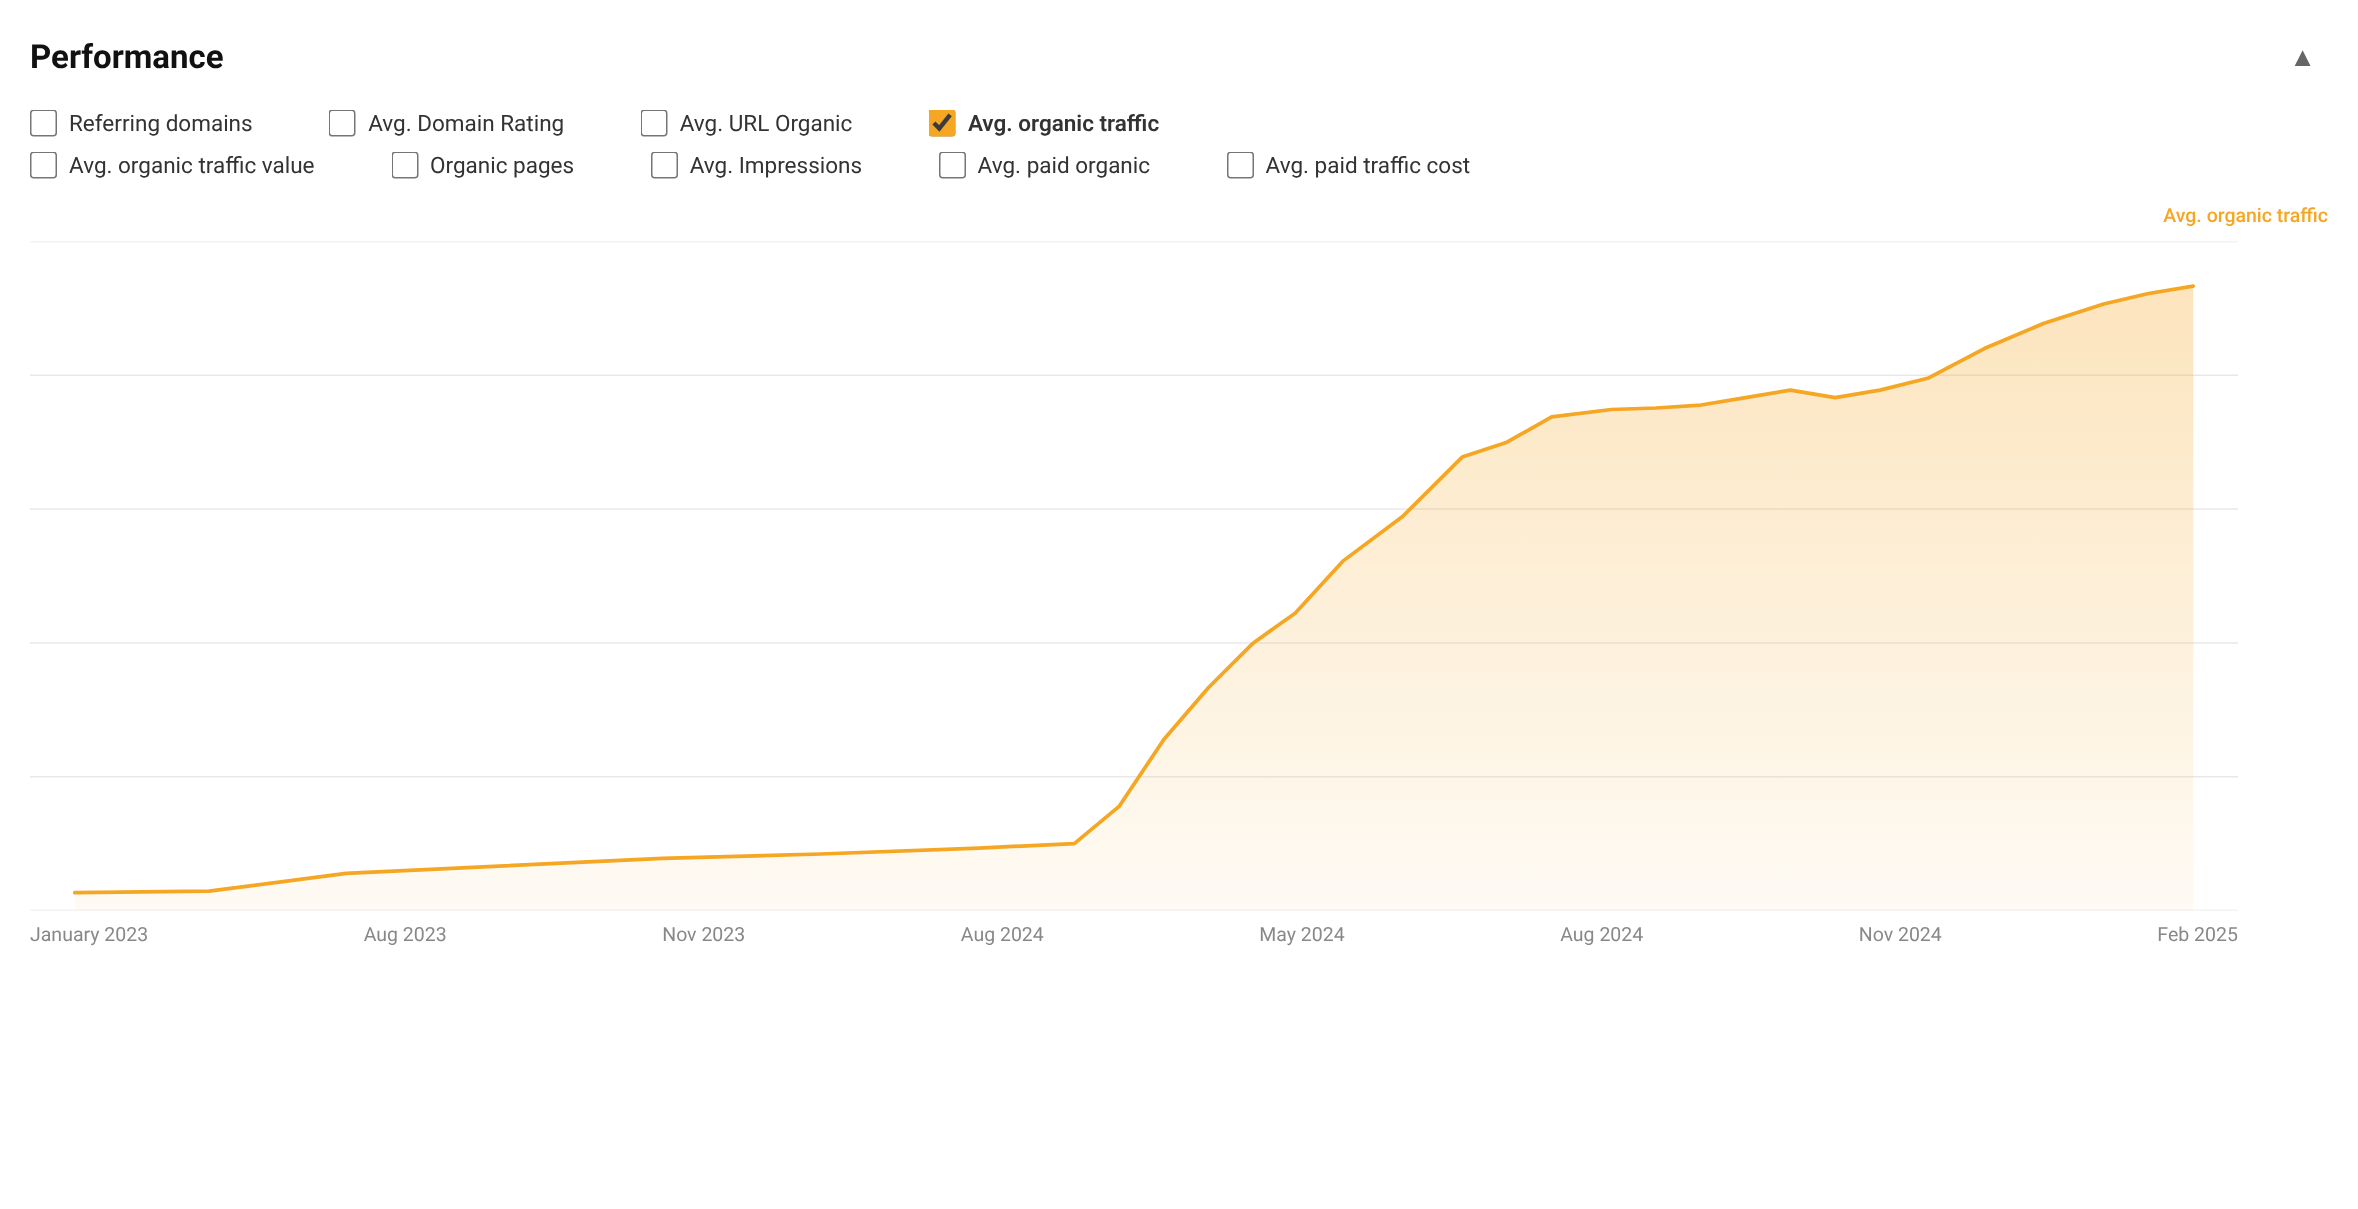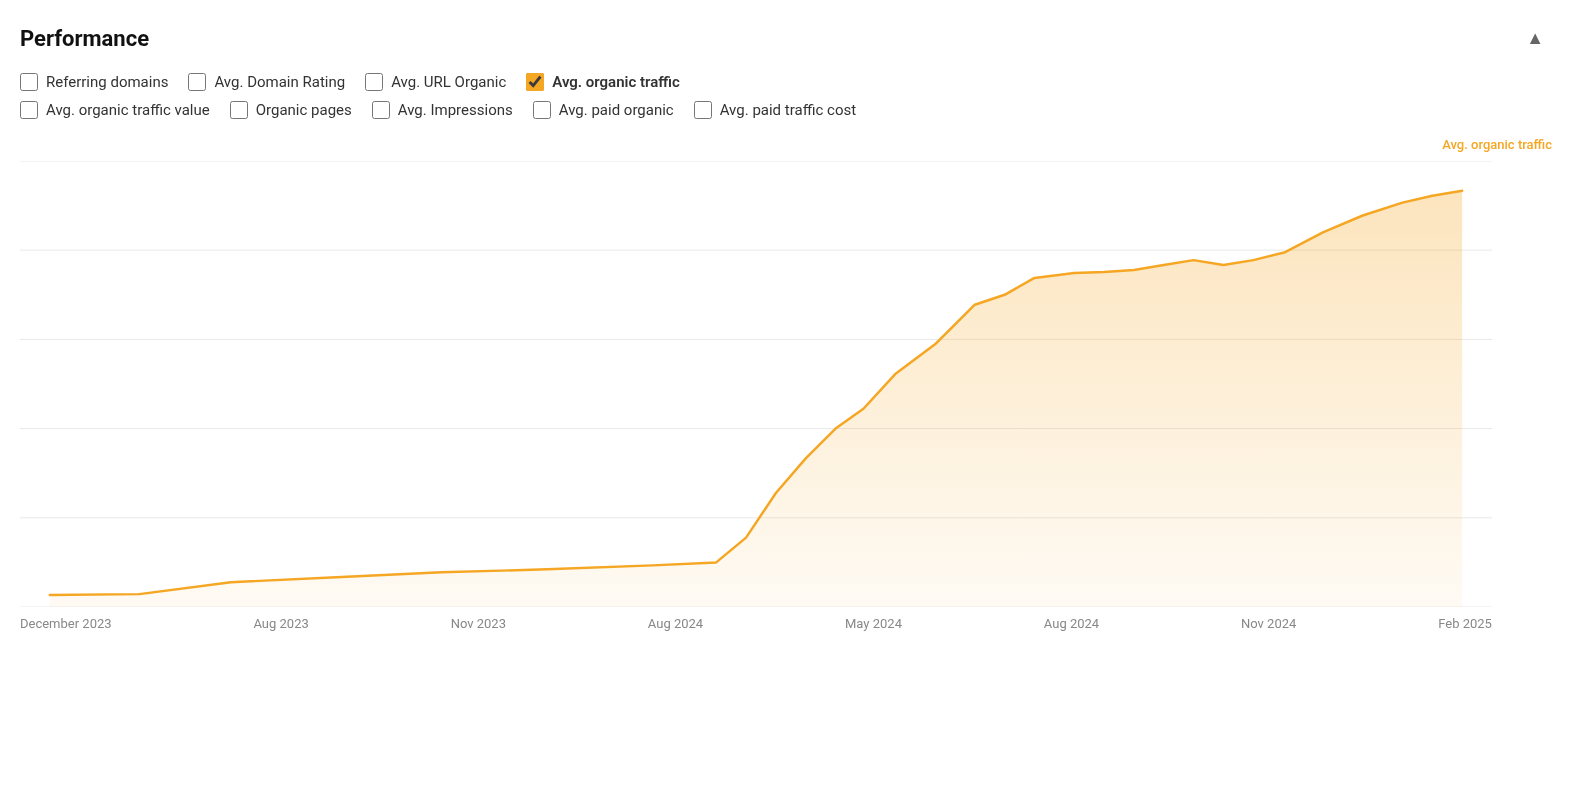--- a/index.html
+++ b/index.html
@@ -35,21 +35,21 @@
     }
     .checkboxes {
       display: flex;
       flex-direction: column;
       gap: 10px;
       margin-bottom: 18px;
     }
     .checkbox-row {
       display: flex;
       align-items: flex-end;
-      gap: 20px;
+      gap: 51px;
       flex-wrap: wrap;
     }
     .checkbox-item {
       display: flex;
       align-items: center;
       gap: 8px;
       cursor: pointer;
     }
     .checkbox-item input[type="checkbox"] {
       width: 18px;
@@ -191,21 +191,21 @@
           </linearGradient>
         </defs>
 
         <polygon points="30,438 120,437 212,425 318,420 424,415 530,412 636,408 700,405 730,380 760,335 790,300 820,270 848,250 880,215 920,185 960,145 990,135 1020,118 1060,113 1090,112 1120,110 1150,105 1180,100 1210,105 1240,100 1272,92 1310,72 1350,55 1390,42 1420,35 1450,30 1450,450 30,450" fill="url(#areaGrad)"></polygon>
 
         <polyline points="30,438 120,437 212,425 318,420 424,415 530,412 636,408 700,405 730,380 760,335 790,300 820,270 848,250 880,215 920,185 960,145 990,135 1020,118 1060,113 1090,112 1120,110 1150,105 1180,100 1210,105 1240,100 1272,92 1310,72 1350,55 1390,42 1420,35 1450,30" fill="none" stroke="#f5a623" stroke-width="2.5" stroke-linejoin="round" stroke-linecap="round"></polyline>
       </svg>
     </div>
 
     <div class="x-axis-labels" id="x-axis-container">
-        <span class="x-label">December 2023</span>
+        <span class="x-label">January 2023</span>
         <span class="x-label">Aug 2023</span>
         <span class="x-label">Nov 2023</span>
         <span class="x-label">Aug 2024</span>
         <span class="x-label">May 2024</span>
         <span class="x-label">Aug 2024</span>
         <span class="x-label">Nov 2024</span>
         <span class="x-label">Feb 2025</span>
       </div>
   </div>
 </div>

